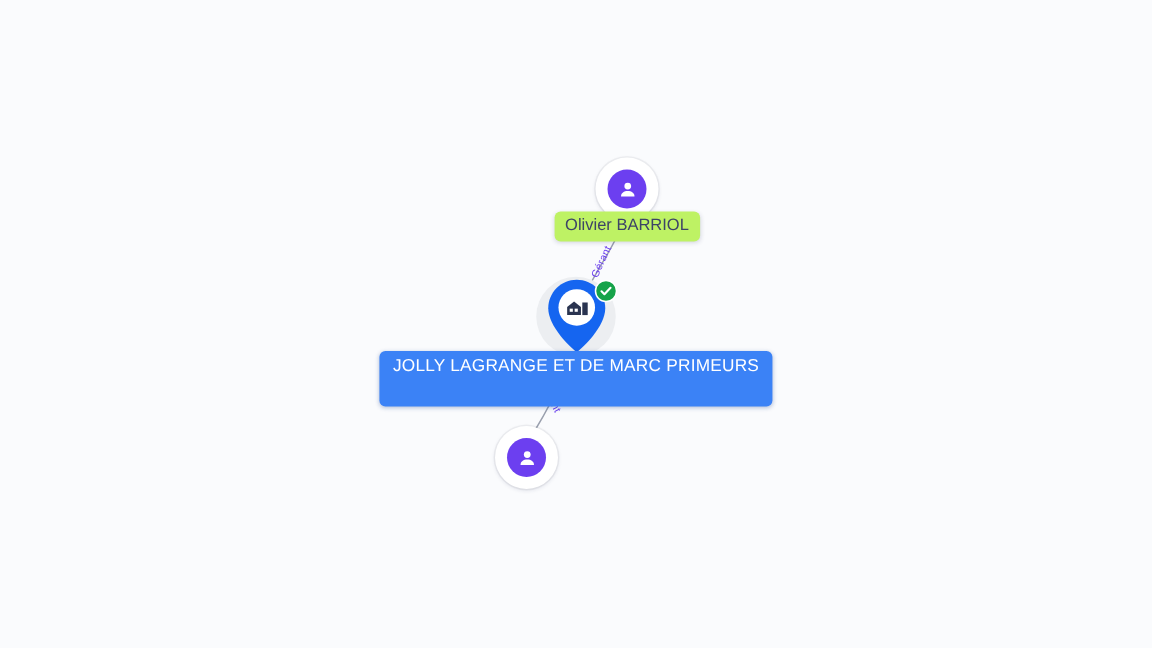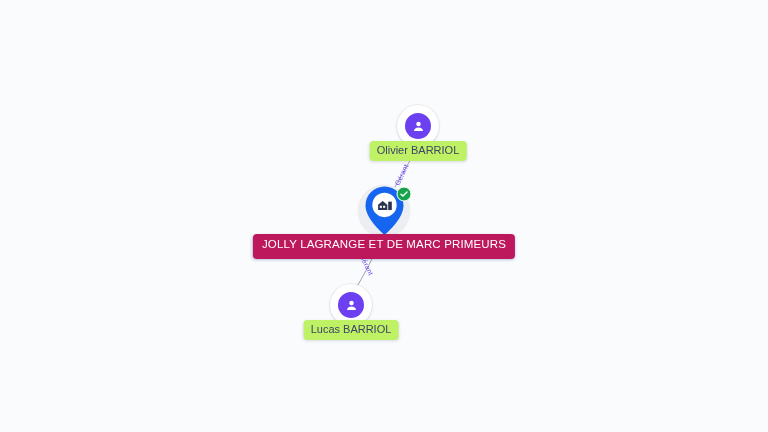--- a/index.html
+++ b/index.html
@@ -106,26 +106,26 @@
   .person-label {
     background: #bef264;
     color: #3d4466;
     font-size: 11px;
     line-height: 13px;
     padding: 3px 7px 4px 7px;
     border-radius: 4px;
     box-shadow: 0 1px 3px rgba(30,40,90,0.16);
   }
   .company-label {
-    background: #be185d;
+    background: #3b82f6;
     color: #ffffff;
     font-size: 11.5px;
     line-height: 13px;
     letter-spacing: 0.15px;
-    padding: 4px 9px 8px 9px;
+    padding: 4px 9px 20px 9px;
     border-radius: 4px;
     box-shadow: 0 1px 3px rgba(20,60,140,0.30);
   }
 
   
   .edge-label {
     position: absolute;
     color: #6c3ff0;
     font-size: 7px;
     line-height: 8px;
@@ -177,21 +177,20 @@
   <div class="node" style="left:351px; top:305px;">
     <div class="person-halo">
       <div class="person-disc">
         <svg width="15" height="15" viewBox="0 0 24 24" fill="#ffffff">
           <circle cx="12" cy="8" r="3.6"></circle>
           <path d="M4.8 19.2c0-3.7 3.2-5.8 7.2-5.8s7.2 2.1 7.2 5.8z"></path>
         </svg>
       </div>
     </div>
   </div>
-  <div class="node-label person-label" style="left:351px; top:320px;">Lucas BARRIOL</div>
 
   <div class="node" style="left:384px; top:211px;">
     <div class="company-halo">
       <div class="pin-wrap">
         <svg width="44" height="52" viewBox="0 0 44 52">
           <path d="M22 2 C11.5 2 3 10.5 3 21 C3 33.5 18 47 22 50.5 C26 47 41 33.5 41 21 C41 10.5 32.5 2 22 2 Z" fill="#1565f0"></path>
           <circle cx="22" cy="20.5" r="12.2" fill="#ffffff"></circle>
           <g fill="#2a3450">
             <path d="M15.6 25.6 L15.6 20.2 L20.2 16.6 L24.8 20.2 L24.8 25.6 Z"></path>
             <rect x="25.7" y="17.2" width="3.6" height="8.4"></rect>

